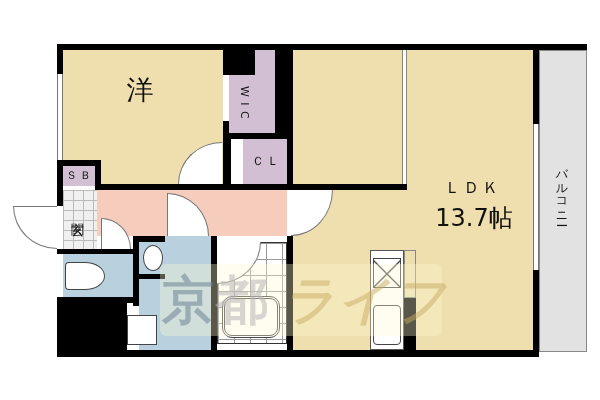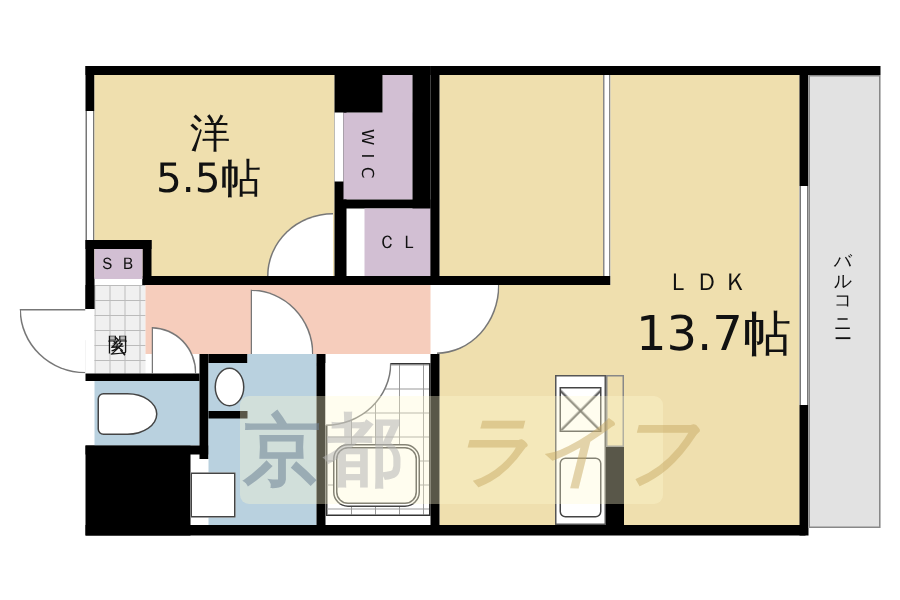--- a/index.html
+++ b/index.html
@@ -33,21 +33,20 @@
   <div class="abs wall" style="left:57px;top:297px;width:70px;height:60px;"></div>
   <div class="abs wall" style="left:57px;top:350px;width:480px;height:7px;"></div>
 
   <div class="abs window" style="left:57px;top:74px;width:6px;height:86px;"></div>
 
   <div class="abs room-yellow" style="left:63px;top:50px;width:160px;height:135px;"></div>
   <div class="abs wall" style="left:57px;top:160px;width:44px;height:6px;"></div>
   <div class="abs wall" style="left:95px;top:160px;width:6px;height:30px;"></div>
   <div class="abs wall" style="left:95px;top:184px;width:196px;height:6px;"></div>
   <div class="label big" style="left:120px;top:76px;width:40px;">洋</div>
-  <div class="label big" style="left:94px;top:106px;width:90px;">5.5帖</div>
 
   <div class="abs" style="left:178px;top:142px;width:44px;height:42px;background:#fff;border-top-left-radius:44px 42px;border:1px solid #777;border-right:none;border-bottom:none;"></div>
 
   <div class="abs wall" style="left:223px;top:44px;width:8px;height:146px;"></div>
   <div class="abs" style="left:223px;top:75px;width:6px;height:46px;background:#fff;"></div>
 
   <div class="abs room-purple" style="left:229px;top:75px;width:46px;height:58px;"></div>
   <div class="abs room-purple" style="left:255px;top:50px;width:20px;height:30px;"></div>
   <div class="abs wall" style="left:229px;top:50px;width:26px;height:25px;"></div>
   <div class="label vert" style="left:236px;top:86px;width:14px;font-size:11px;">W I C</div>
@@ -58,21 +57,21 @@
   <div class="label small" style="left:249px;top:155px;width:36px;">ＣＬ</div>
 
   <div class="abs room-yellow" style="left:293px;top:50px;width:110px;height:134px;"></div>
   <div class="abs wall" style="left:287px;top:44px;width:6px;height:146px;"></div>
   <div class="abs wall" style="left:287px;top:184px;width:120px;height:6px;"></div>
   <div class="abs" style="left:402px;top:50px;width:5px;height:134px;background:#fff;border-left:1px solid #888;border-right:1px solid #888;"></div>
 
   <div class="abs room-yellow" style="left:407px;top:50px;width:126px;height:300px;"></div>
   <div class="abs room-yellow" style="left:293px;top:190px;width:240px;height:160px;"></div>
   <div class="label mid" style="left:428px;top:180px;width:90px;font-size:16px;">ＬＤＫ</div>
-  <div class="label big" style="left:424px;top:206px;width:100px;font-size:32px;">13.7帖</div>
+  <div class="label big" style="left:424px;top:206px;width:100px;font-size:24px;">13.7帖</div>
 
   <div class="abs" style="left:291px;top:190px;width:42px;height:46px;background:#fff;border-bottom-right-radius:42px 46px;border:1px solid #777;border-left:none;border-top:none;"></div>
 
   <div class="abs" style="left:370px;top:250px;width:34px;height:100px;background:#fff;border:1px solid #555;"></div>
   <div class="abs" style="left:373px;top:258px;width:28px;height:30px;border:1px solid #444;background-image:linear-gradient(45deg,transparent 45%,#444 48%,transparent 52%),linear-gradient(-45deg,transparent 45%,#444 48%,transparent 52%);"></div>
   <div class="abs" style="left:373px;top:305px;width:28px;height:40px;border:1px solid #444;border-radius:4px;"></div>
   <div class="abs wall" style="left:404px;top:298px;width:12px;height:52px;"></div>
   <div class="abs" style="left:404px;top:250px;width:12px;height:48px;border:1px solid #888;"></div>
 
   <div class="abs wall" style="left:533px;top:44px;width:6px;height:80px;"></div>
@@ -109,15 +108,15 @@
 
   <div class="abs wall" style="left:211px;top:236px;width:6px;height:114px;"></div>
   <div class="abs tile2" style="left:217px;top:242px;width:70px;height:102px;border:1px solid #333;"></div>
   <div class="abs" style="left:217px;top:242px;width:44px;height:42px;background:#fff;border-bottom-right-radius:44px 42px;border:1px solid #777;border-top:none;border-left:none;"></div>
   <div class="abs" style="left:222px;top:296px;width:58px;height:42px;background:#fff;border:3px double #444;border-radius:10px;"></div>
   <div class="abs wall" style="left:287px;top:236px;width:6px;height:114px;"></div>
 
   <div class="abs" style="left:160px;top:264px;width:282px;height:72px;background:rgba(255,248,210,0.35);border-radius:6px;"></div>
   <div class="watermark" style="left:162px;top:266px;">京</div>
   <div class="watermark" style="left:216px;top:266px;color:rgba(180,180,180,0.55);">都</div>
-  <div class="watermark" style="left:302px;top:266px;color:rgba(200,170,100,0.5);font-style:italic;">ライフ</div>
+  <div class="watermark" style="left:282px;top:266px;color:rgba(200,170,100,0.5);font-style:italic;">ライフ</div>
 
 </div>
 
 </body></html>

